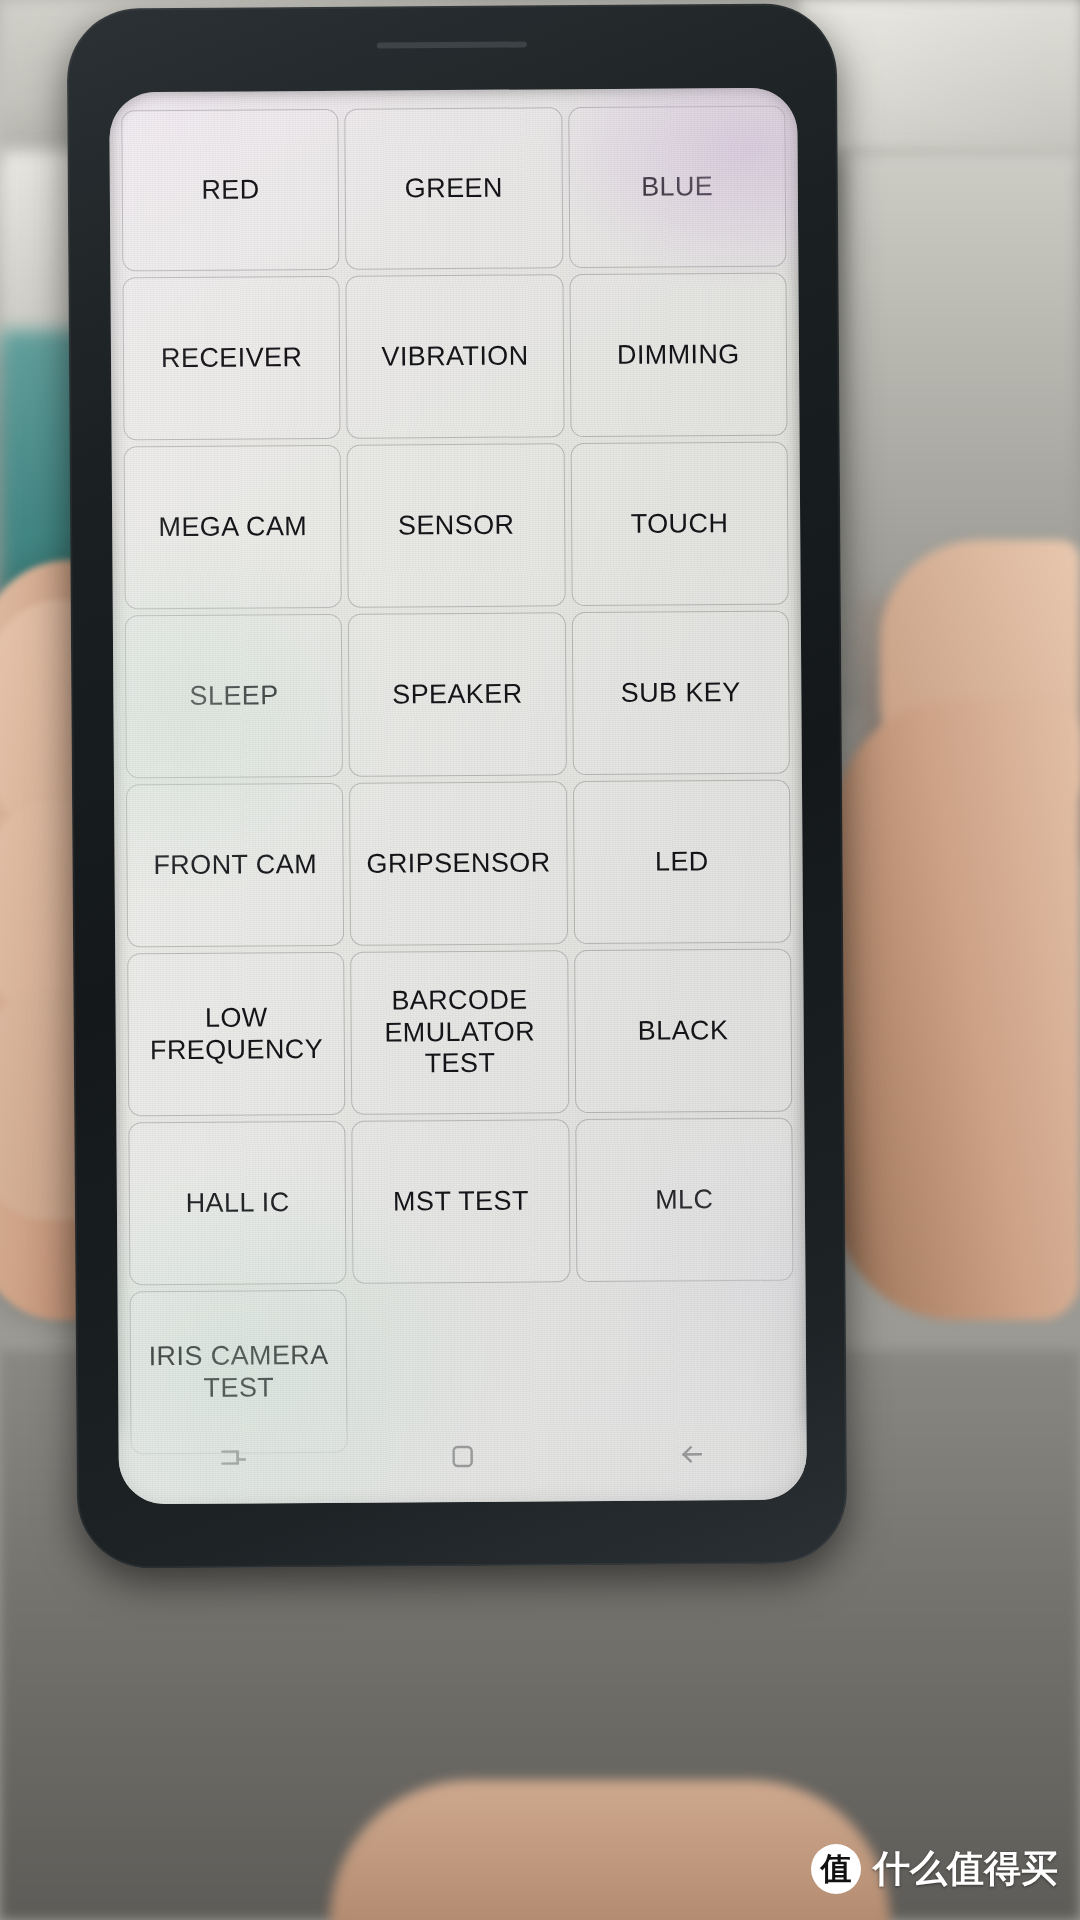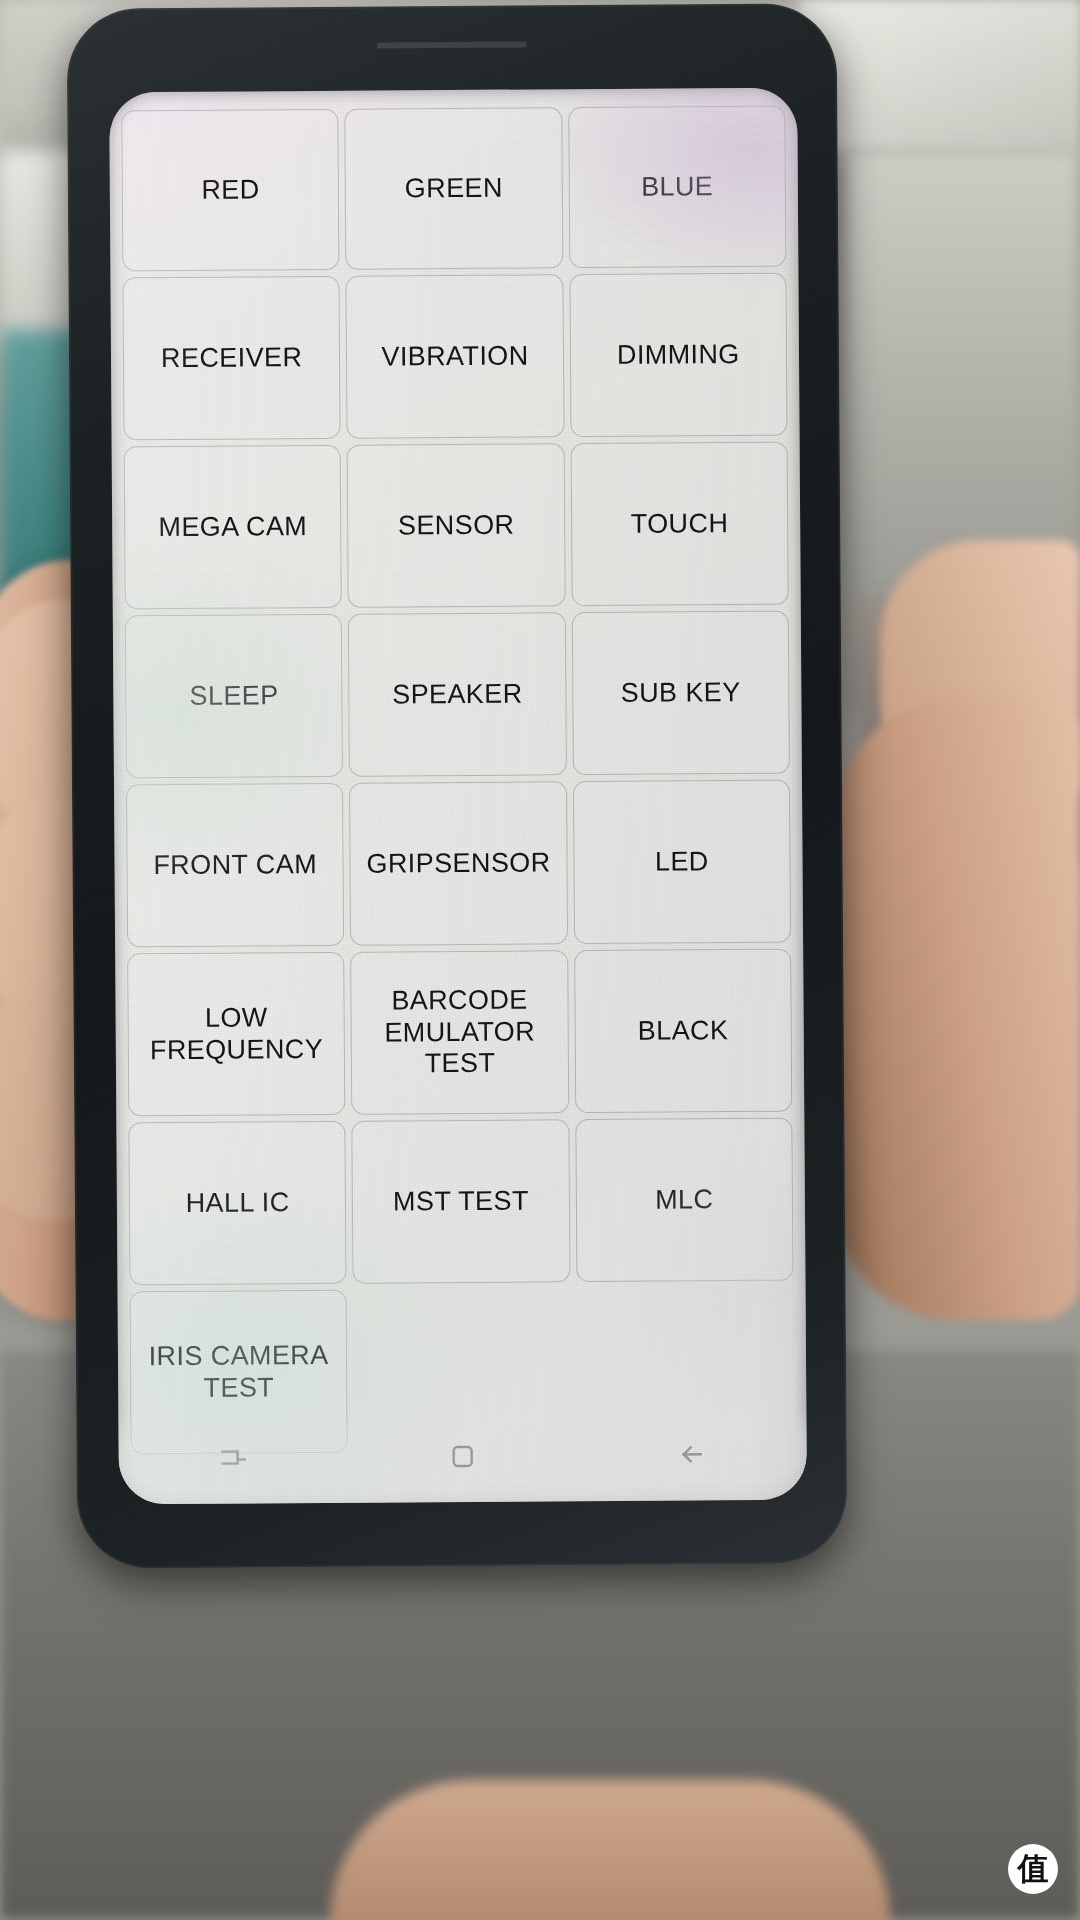--- a/index.html
+++ b/index.html
@@ -278,13 +278,14 @@
         </svg>
       </div>
     </div>
 
     <div class="grain"></div>
   </div>
 </div>
 
 <div id="watermark">
   <div class="wm-circle">值</div>
+  <div class="wm-text">什么值得买</div>
 </div>
 
 </body></html>

